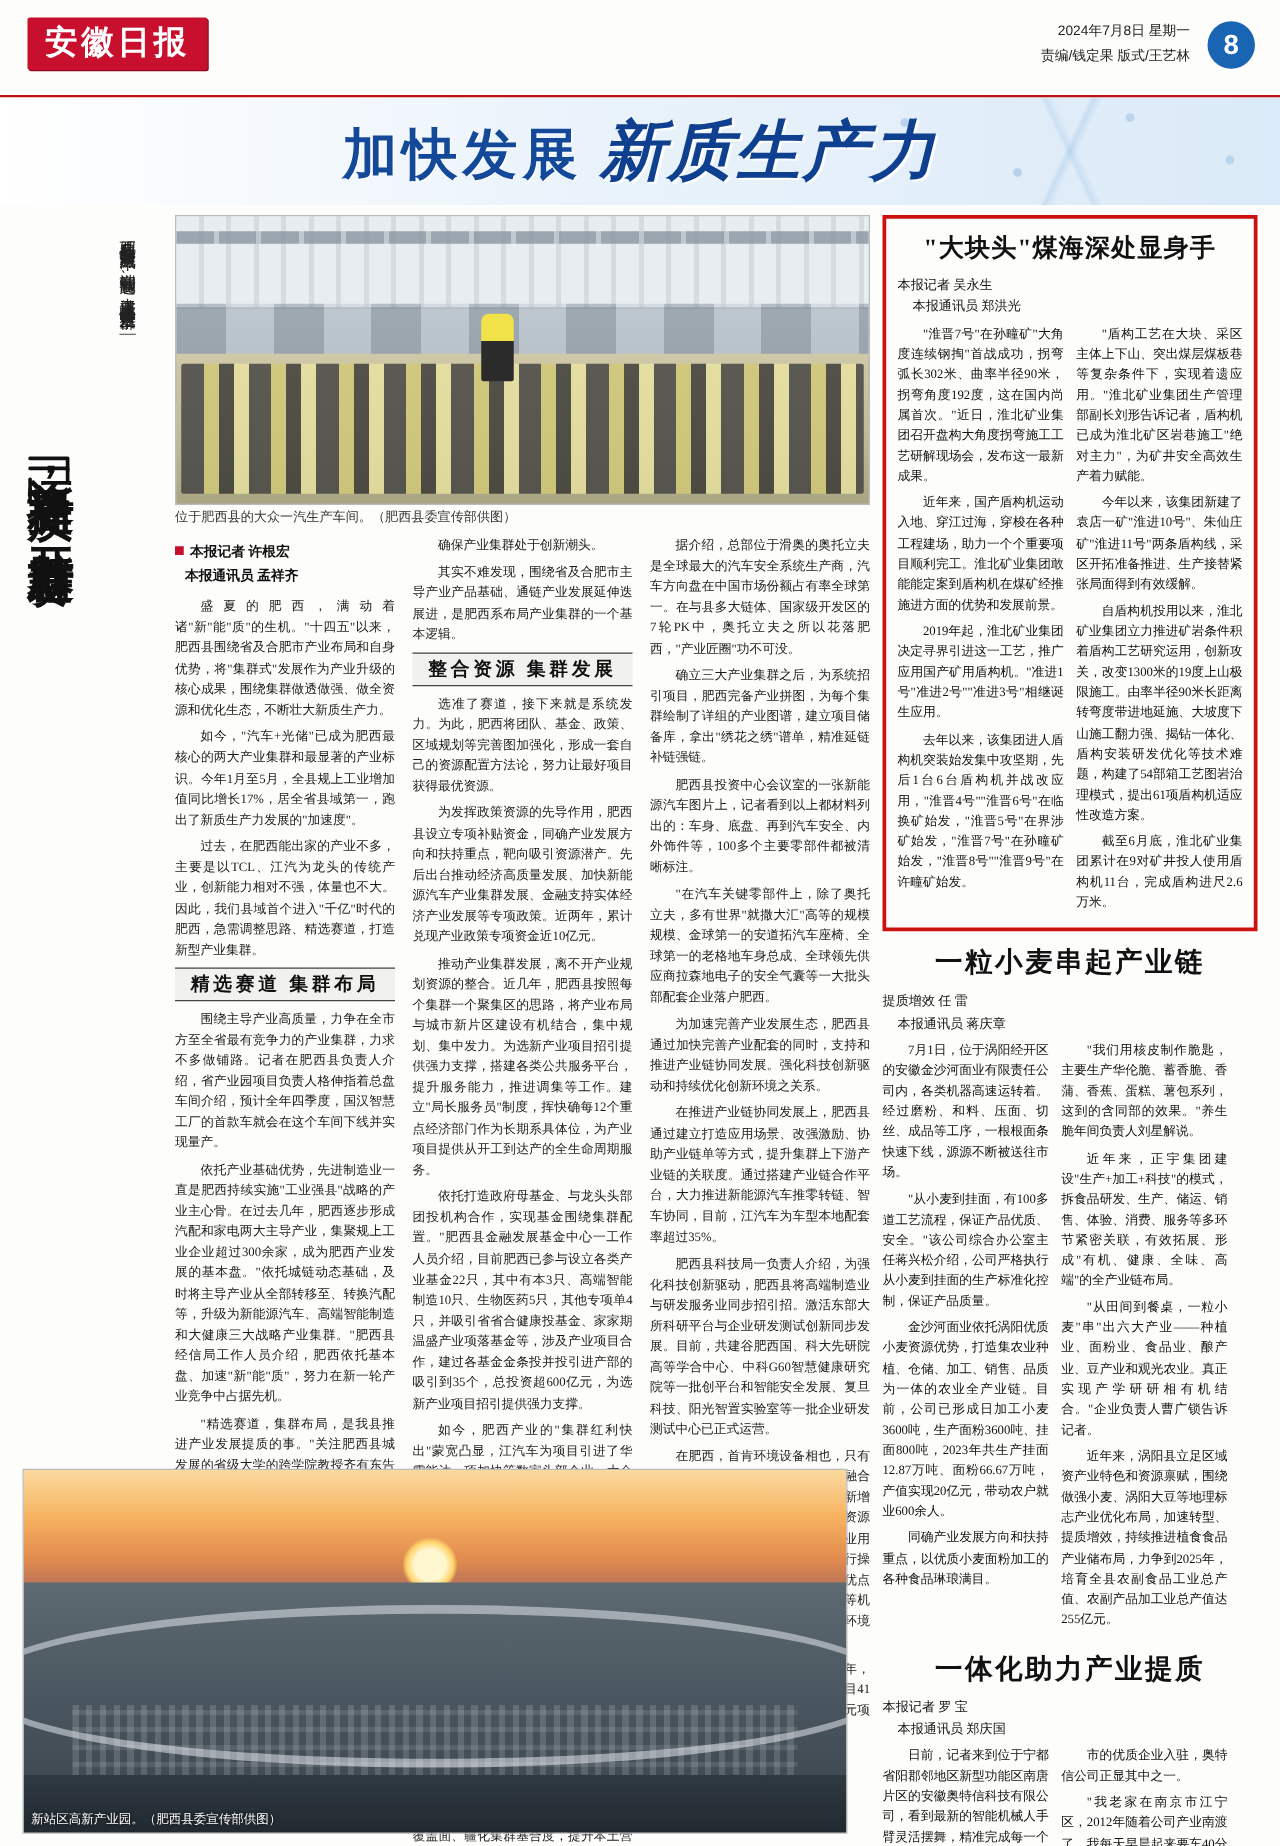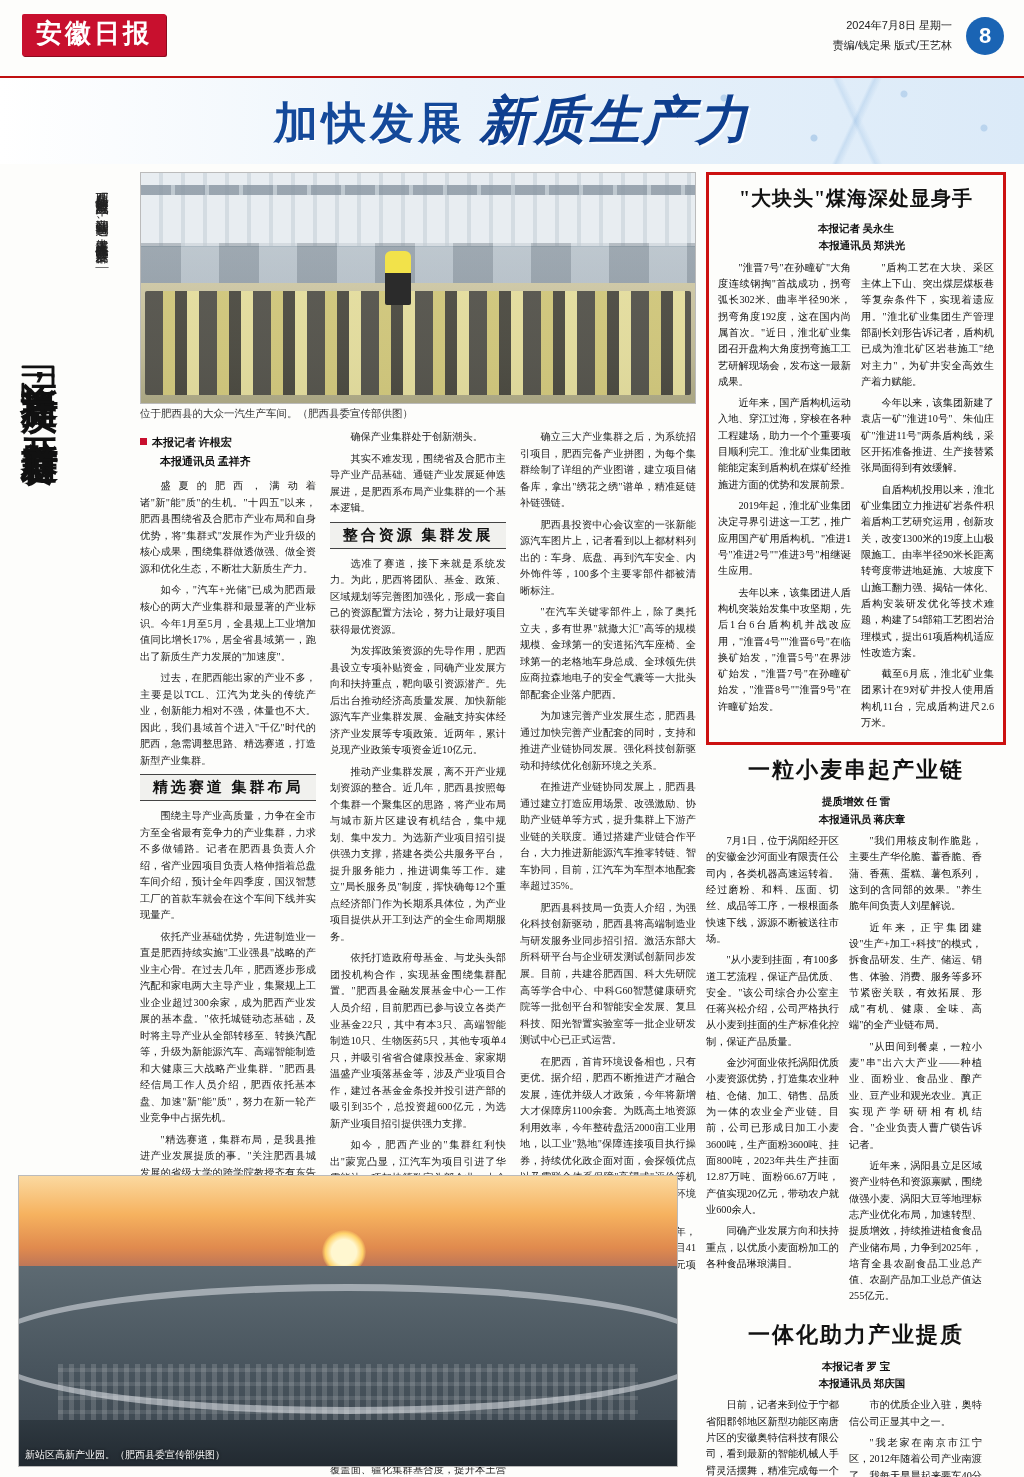--- a/index.html
+++ b/index.html
@@ -239,23 +239,22 @@
     text-align: center;
     font-size: 20px;
     font-weight: bold;
     letter-spacing: 1px;
     margin: 2px 0 8px 0;
     color: #111;
   }
   .r-byline {
     font-size: 10.5px;
     line-height: 1.65;
-    font-weight: bold;
+    font-weight: normal;
     margin-bottom: 5px;
-    text-align: center;
   }
   .r-cols { display:flex; gap: 10px; }
   .r-col { width: 133px; }
   .r-col p {
     margin: 0 0 5px 0;
     font-size: 10.2px;
     line-height: 1.6;
     text-align: justify;
     text-indent: 2em;
   }
@@ -351,21 +350,21 @@
         <div class="engines"></div>
         <div class="worker"></div>
       </div>
       <div class="caption">位于肥西县的大众一汽生产车间。（肥西县委宣传部供图）</div>
 
       <div class="tcols">
 
         <div class="tcol">
           <div class="byline">
             <span class="sq"></span><span>本报记者 许根宏</span><br>
-            <span style="margin-left:20px">本报通讯员 孟祥齐</span>
+            <span style="margin-left:8px">本报通讯员 孟祥齐</span>
           </div>
           <p>盛夏的肥西，满动着诸"新"能"质"的生机。"十四五"以来，肥西县围绕省及合肥市产业布局和自身优势，将"集群式"发展作为产业升级的核心成果，围绕集群做透做强、做全资源和优化生态，不断壮大新质生产力。</p>
           <p>如今，"汽车+光储"已成为肥西最核心的两大产业集群和最显著的产业标识。今年1月至5月，全县规上工业增加值同比增长17%，居全省县域第一，跑出了新质生产力发展的"加速度"。</p>
           <p>过去，在肥西能出家的产业不多，主要是以TCL、江汽为龙头的传统产业，创新能力相对不强，体量也不大。因此，我们县域首个进入"千亿"时代的肥西，急需调整思路、精选赛道，打造新型产业集群。</p>
           <div class="subhead">精选赛道 集群布局</div>
           <p>围绕主导产业高质量，力争在全市方至全省最有竞争力的产业集群，力求不多做铺路。记者在肥西县负责人介绍，省产业园项目负责人格伸指着总盘车间介绍，预计全年四季度，国汉智慧工厂的首款车就会在这个车间下线并实现量产。</p>
           <p>依托产业基础优势，先进制造业一直是肥西持续实施"工业强县"战略的产业主心骨。在过去几年，肥西逐步形成汽配和家电两大主导产业，集聚规上工业企业超过300余家，成为肥西产业发展的基本盘。"依托城链动态基础，及时将主导产业从全部转移至、转换汽配等，升级为新能源汽车、高端智能制造和大健康三大战略产业集群。"肥西县经信局工作人员介绍，肥西依托基本盘、加速"新"能"质"，努力在新一轮产业竞争中占据先机。</p>
           <p>"精选赛道，集群布局，是我县推进产业发展提质的事。"关注肥西县城发展的省级大学的跨学院教授齐有东告诉记者，随着新能源产业进入爆发式增长的宇集群，肥西积极引进近汽车协和华基新能源、长丘光伏等一批强上型光伏企业，在新能源汽车和光储产业集群打造规定了坚实基础。同时，产业梯度潜育上来葡萄膜，围绕第三代半导体、创新药、航空经济等领域掘篇宣传布局。</p>
           <p></p>
         </div>
@@ -380,20 +379,21 @@
           <p>依托打造政府母基金、与龙头头部团投机构合作，实现基金围绕集群配置。"肥西县金融发展基金中心一工作人员介绍，目前肥西已参与设立各类产业基金22只，其中有本3只、高端智能制造10只、生物医药5只，其他专项单4只，并吸引省省合健康投基金、家家期温盛产业项落基金等，涉及产业项目合作，建过各基金金条投并投引进产部的吸引到35个，总投资超600亿元，为选新产业项目招引提供强力支撑。</p>
           <p>如今，肥西产业的"集群红利快出"蒙宽凸显，江汽车为项目引进了华需能达一项加快等数家头部企业，大众一汽引来了一汽富展、基本走变，阳光电源引来了中车IGBT，以新招商局应着人。</p>
           <p></p>
           <div class="subhead">优化生态 集群壮大</div>
           <p>良好的生态才能形成大集群，近两年，肥西县累计签约落地10亿元以上项目41个、50亿元以上项目11个、超百亿元项目6个，开亿元产值项目1个。目前，三次战略性新兴产业整产业规模突破2000亿了企业"熟地"群降尤其项目执行操券，持续优化政企面对面，会探领优点以及需联合体系保障"高望式"评价等机制，确保企业诉求及时响应，提升环境承载力。</p>
           <p>"未来，肥西将不断拓展扩大集群覆盖面、疆化集群基合度，提升本土营能力、增强集群品牌聚动力，为争打造长三角区域的产业地标。"肥西县委一位负责人说。</p>
 
         </div>
 
         <div class="tcol">
+          <p>据介绍，总部位于滑奥的奥托立夫是全球最大的汽车安全系统生产商，汽车方向盘在中国市场份额占有率全球第一。在与县多大链体、国家级开发区的7轮PK中，奥托立夫之所以花落肥西，"产业匠圈"功不可没。</p>
           <p>确立三大产业集群之后，为系统招引项目，肥西完备产业拼图，为每个集群绘制了详组的产业图谱，建立项目储备库，拿出"绣花之绣"谱单，精准延链补链强链。</p>
           <p>肥西县投资中心会议室的一张新能源汽车图片上，记者看到以上都材料列出的：车身、底盘、再到汽车安全、内外饰件等，100多个主要零部件都被清晰标注。</p>
           <p>"在汽车关键零部件上，除了奥托立夫，多有世界"就撒大汇"高等的规模规模、金球第一的安道拓汽车座椅、全球第一的老格地车身总成、全球领先供应商拉森地电子的安全气囊等一大批头部配套企业落户肥西。</p>
           <p>为加速完善产业发展生态，肥西县通过加快完善产业配套的同时，支持和推进产业链协同发展。强化科技创新驱动和持续优化创新环境之关系。</p>
           <p>在推进产业链协同发展上，肥西县通过建立打造应用场景、改强激励、协助产业链单等方式，提升集群上下游产业链的关联度。通过搭建产业链合作平台，大力推进新能源汽车推零转链、智车协同，目前，江汽车为车型本地配套率超过35%。</p>
           <p>肥西县科技局一负责人介绍，为强化科技创新驱动，肥西县将高端制造业与研发服务业同步招引招。激活东部大所科研平台与企业研发测试创新同步发展。目前，共建谷肥西国、科大先研院高等学合中心、中科G60智慧健康研究院等一批创平台和智能安全发展、复旦科技、阳光智置实验室等一批企业研发测试中心已正式运营。</p>
           <p>在肥西，首肯环境设备相也，只有更优。据介绍，肥西不断推进产才融合发展，连优并级人才政策，今年将新增大才保障房1100余套。为既高土地资源利用效率，今年整砖盘活2000亩工业用地，以工业"熟地"保障连接项目执行操券，持续优化政企面对面，会探领优点以及需联合体系保障"高望式"评价等机制，确保企业诉求及时响应，提升环境承载力。</p>
           <p>随着集群战略深入推进，近两年，肥西县累计签约落地10亿元以上项目41个、50亿元以上项目11个、超百亿元项目6个。</p>
         </div>
 

